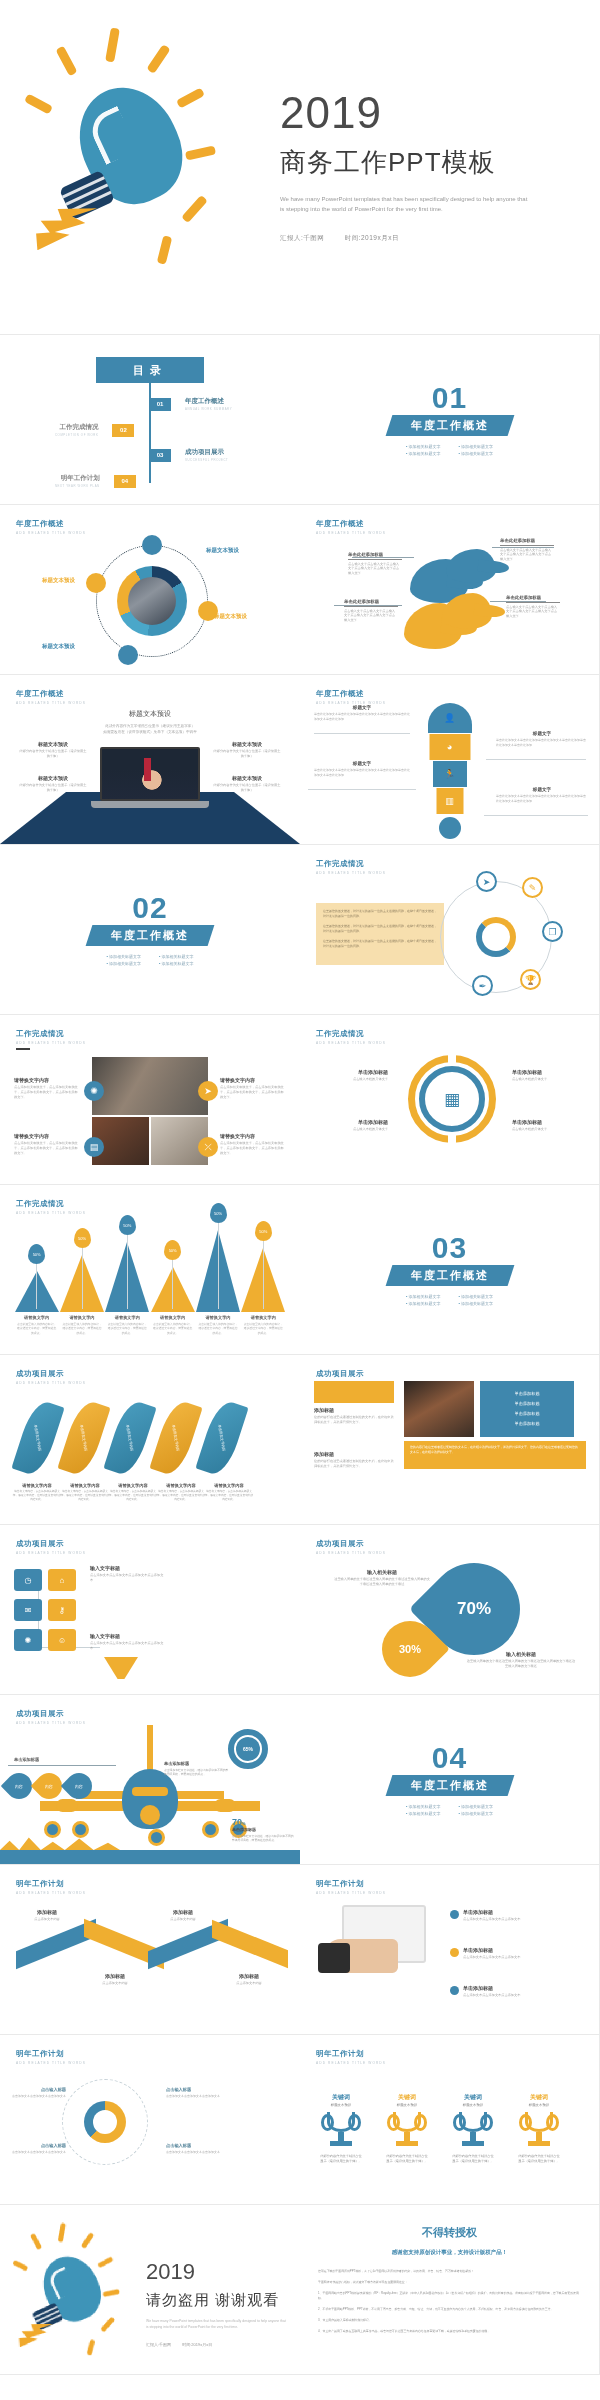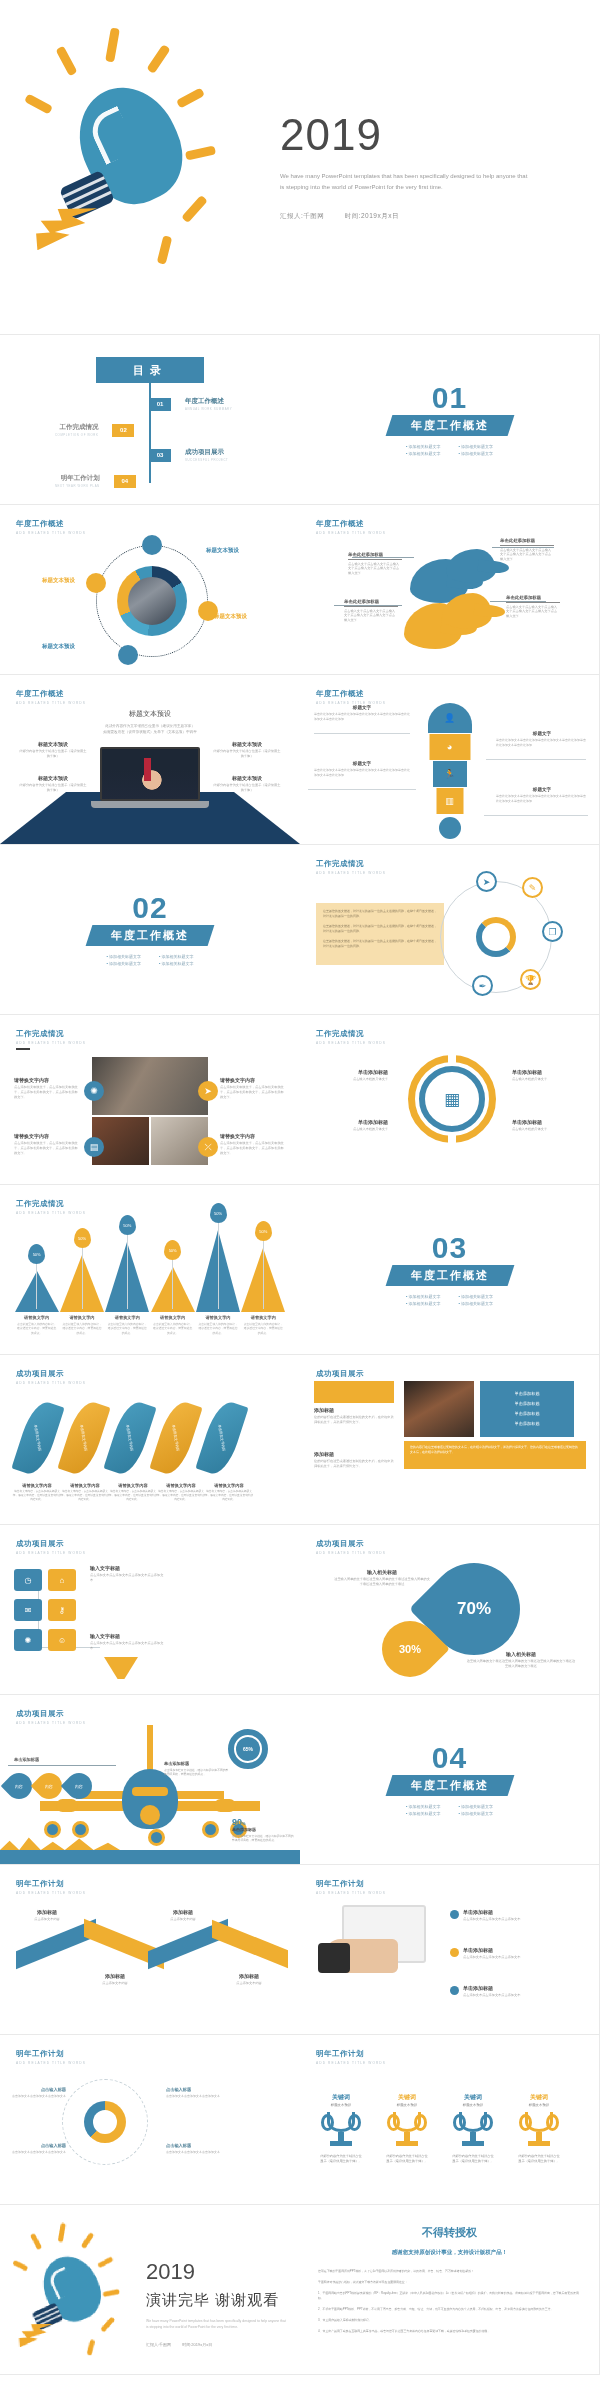--- a/index.html
+++ b/index.html
@@ -295,20 +295,21 @@
         <div class="bulb-base">
             <i style="top:7px"></i>
             <i style="top:15px"></i>
             <i style="top:23px"></i>
           </div>
         <div class="flame"></div>
       </div>
     </div>
     <div class="cover-txt">
       <div class="cover-year">2019</div>
+      <div class="cover-title">商务工作PPT模板</div>
       <div class="cover-desc">We have many PowerPoint templates that has been specifically designed to help anyone that is stepping into the world of PowerPoint for the very first time.</div>
       <div class="cover-meta">
         <span>汇报人:千图网</span>
         <span>时间:2019x月x日</span>
       </div>
     </div>
   </div>
 
   <div class="slide">
     <div class="toc-box">目录</div>
@@ -795,21 +796,21 @@
 
     <div style="position:absolute;left:164px;top:66px;width:66px">
       <div class="sm-t" style="font-size:4.2px">单击添加标题</div>
       <div class="sm-d" style="font-size:2.8px">点击添加本栏目文字描述，建议与标题字体不同的整体用语风格，简要阐述您的观点。</div>
     </div>
     <div class="mini-donut">
         <b>65%</b>
       </div>
     <div style="position:absolute;left:232px;top:122px;width:64px">
       <div style="font-size:9px;font-weight:bold;color:#3f87ad">
-        <span>90</span><span style="font-size:4px">%</span>
+        <span>70</span><span style="font-size:4px">%</span>
       </div>
       <div class="sm-t" style="font-size:4px">单击添加标题</div>
       <div class="sm-d" style="font-size:2.8px">点击添加本栏目文字描述，建议与标题字体不同的整体用语风格，简要阐述您的观点。</div>
     </div>
   </div>
 
   <div class="slide">
     <div class="sec">
       <div class="sec-num">04</div>
       <div class="sec-band"><span>年度工作概述</span></div>
@@ -969,21 +970,21 @@
         <div class="bulb-base">
             <i style="top:7px"></i>
             <i style="top:15px"></i>
             <i style="top:23px"></i>
           </div>
         <div class="flame"></div>
       </div>
     </div>
     <div style="position:absolute;left:146px;top:54px">
       <div class="ty-year">2019</div>
-      <div class="ty-title">演讲完毕 谢谢观看</div>
+      <div class="ty-title">请勿盗用 谢谢观看</div>
       <div class="ty-desc">We have many PowerPoint templates that has been specifically designed to help anyone that is stepping into the world of PowerPoint for the very first time.</div>
       <div class="ty-meta">
         <span>汇报人:千图网</span>
         <span>时间:2019x月x日</span>
       </div>
     </div>
   </div>
 
   <div class="slide">
     <div class="cr-title">不得转授权</div>

